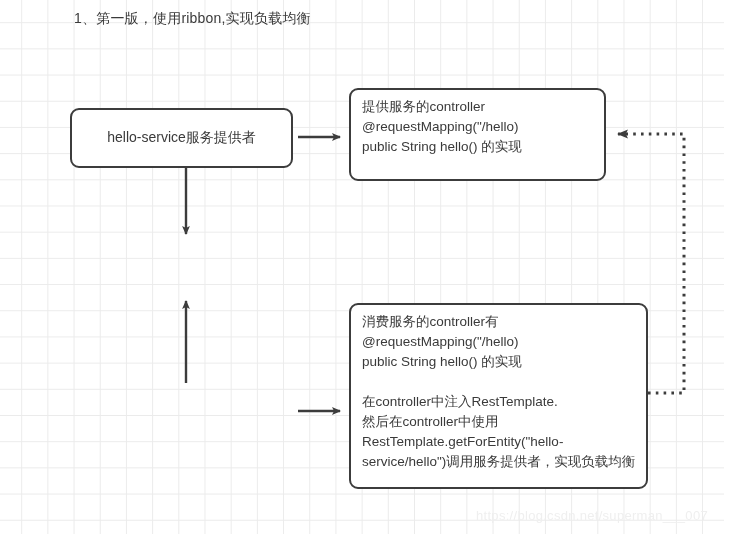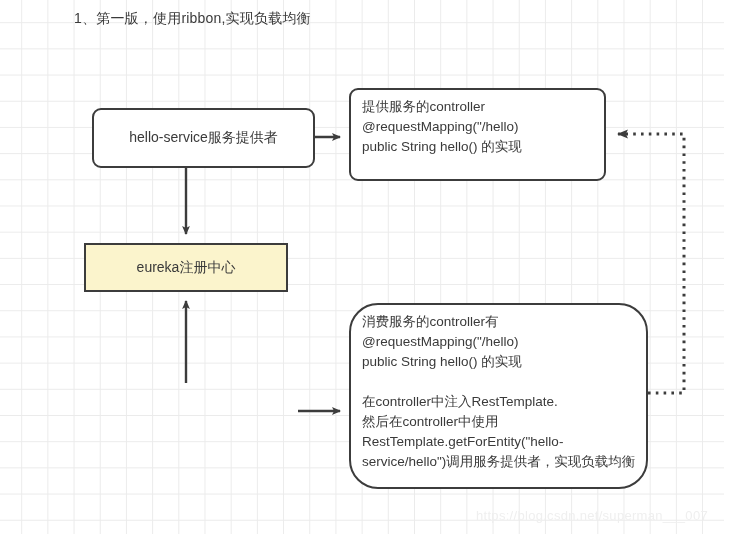--- a/index.html
+++ b/index.html
@@ -61,23 +61,23 @@
     border-radius: 9px;
     padding: 7px 2px 7px 11px;
     font-size: 13.5px;
     line-height: 20px;
     color: #3a3a3a;
     white-space: pre-wrap;
     word-break: break-word;
   }
 
   #box-provider-impl { left: 349px; top: 88px; width: 257px; height: 93px; }
-  #box-consumer-impl { left: 349px; top: 303px; width: 299px; height: 186px; border-radius: 29px; }
+  #box-consumer-impl { left: 349px; top: 303px; width: 299px; height: 186px; }
 
-  #node-hello-service { left: 92px; top: 108px; width: 223px; height: 60px; }
+  #node-hello-service { left: 70px; top: 108px; width: 223px; height: 60px; }
   #node-eureka       { left: 84px; top: 243px; width: 204px; height: 49px; }
   #node-ribbon       { left: 75px; top: 383px; width: 223px; height: 60px; }
 
   svg.edges {
     position: absolute;
     left: 0;
     top: 0;
     width: 740px;
     height: 534px;
     pointer-events: none;
@@ -128,23 +128,20 @@
 
     <g>
       <polyline points="648,393 684,393 684,134 618,134" fill="none" stroke="#3c3c3c" stroke-width="3" stroke-linecap="butt" stroke-dasharray="2.6 5.2" marker-end="url(#arrow-dotted)"></polyline>
     </g>
   </svg>
 
   <div class="node" id="node-hello-service">
     <span>hello-service服务提供者</span>
   </div>
 
-  <div class="node square highlight" id="node-eureka">
-    <span>eureka注册中心</span>
-  </div>
 
 
   <div class="textbox" id="box-provider-impl">提供服务的controller
 @requestMapping("/hello)
 public String hello() 的实现</div>
 
   <div class="textbox" id="box-consumer-impl">消费服务的controller有
 @requestMapping("/hello)
 public String hello() 的实现
 

